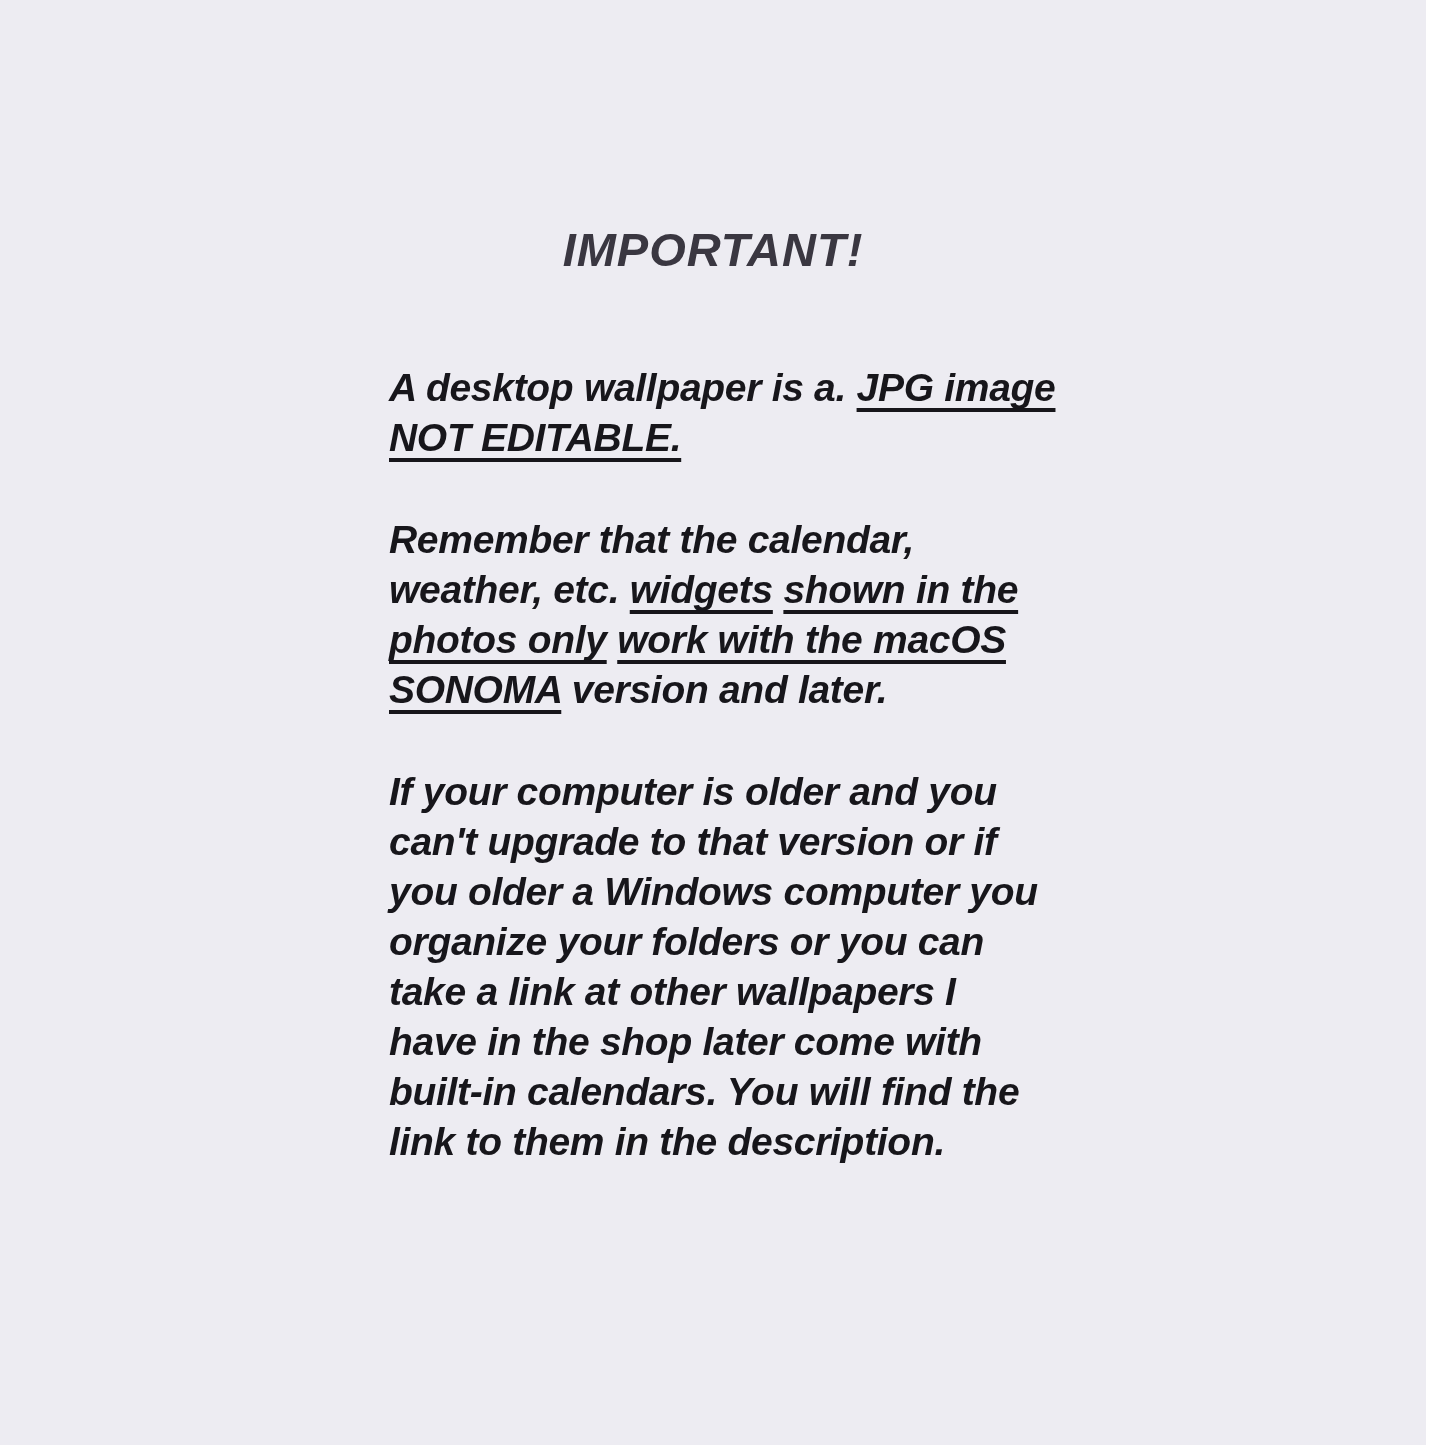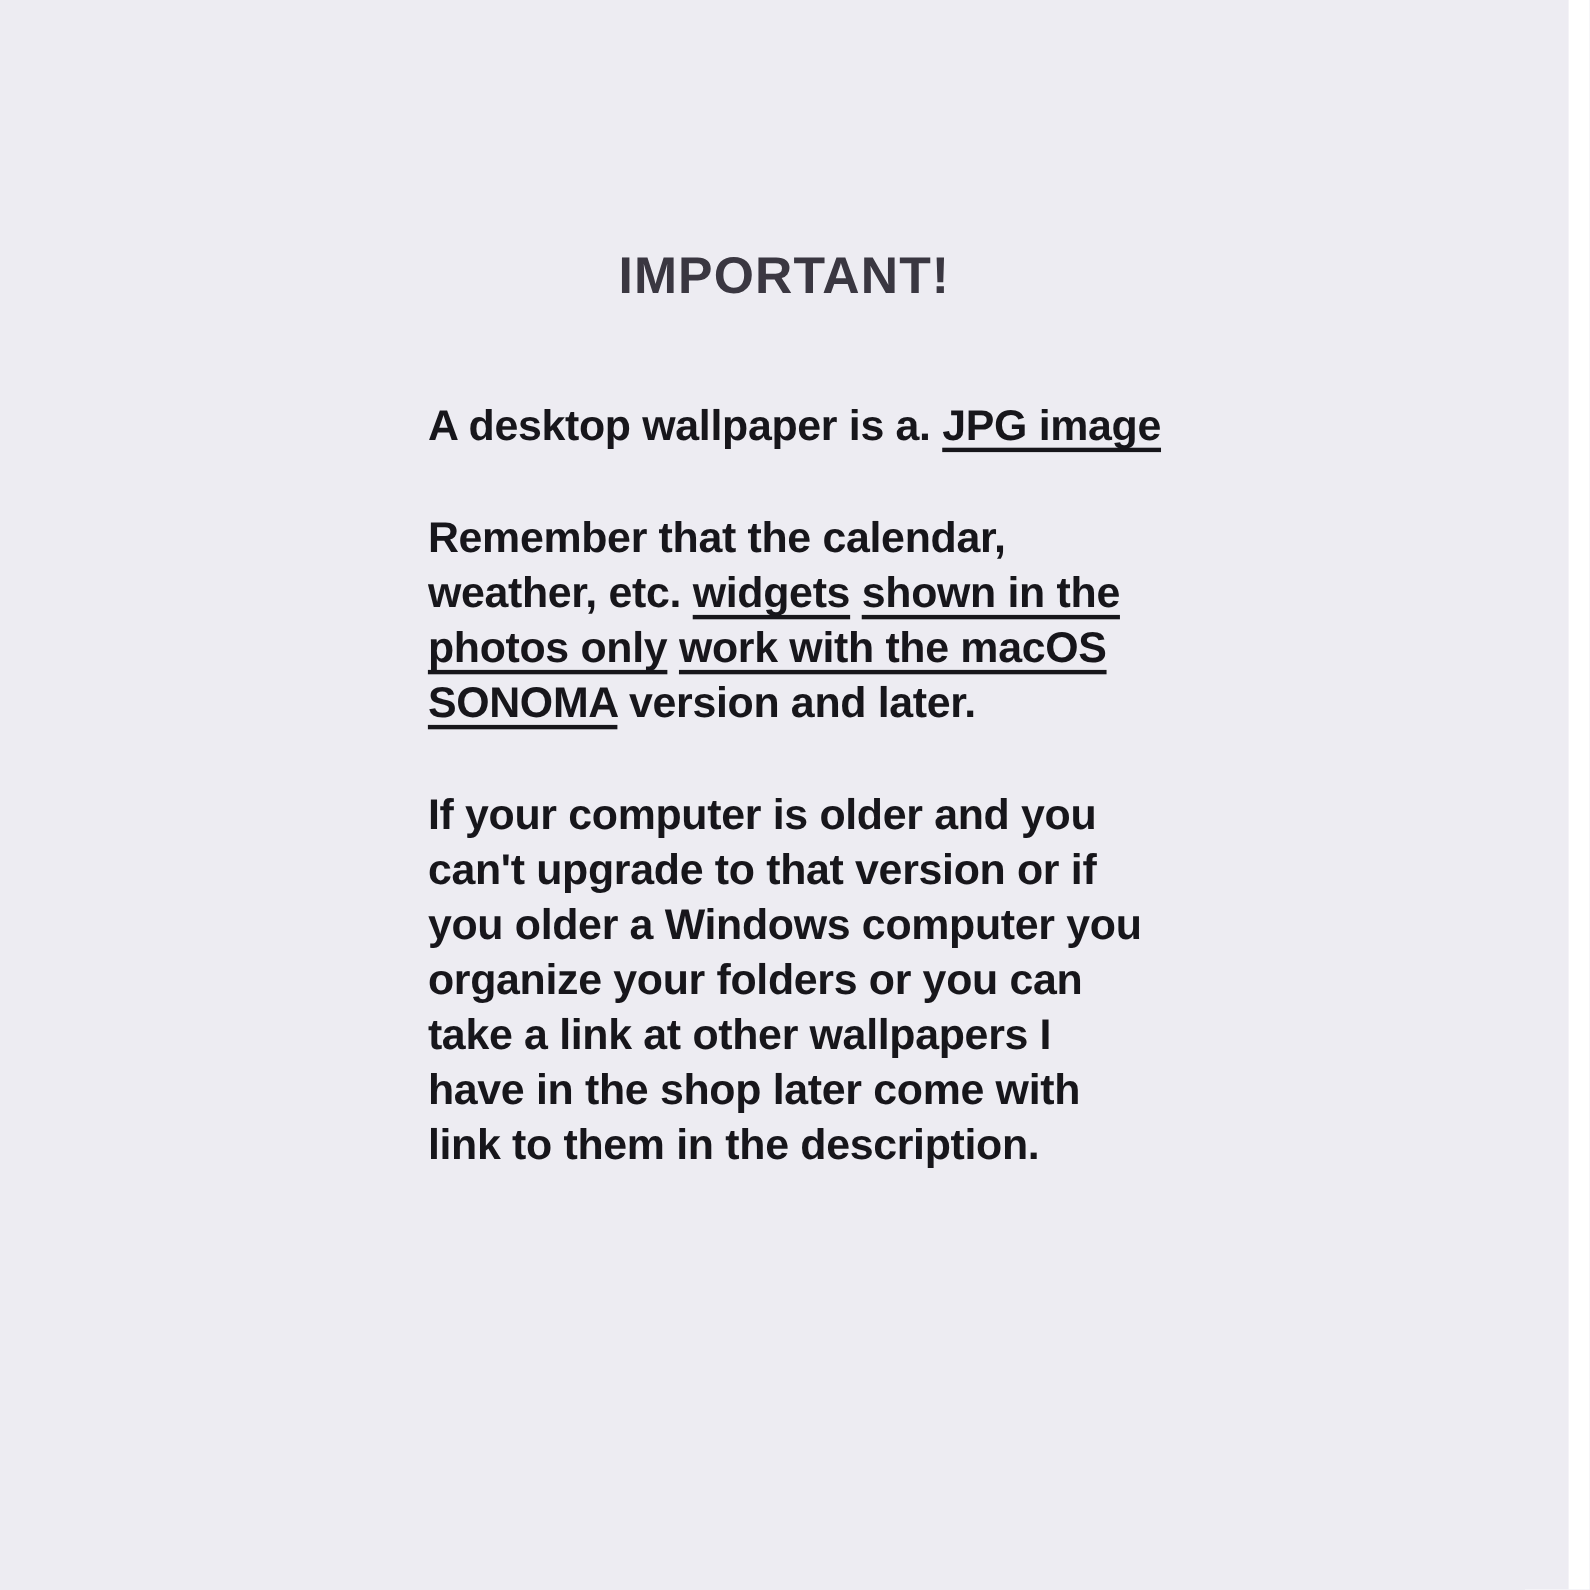--- a/index.html
+++ b/index.html
@@ -2,20 +2,21 @@
 <html style="--bg: #EDECF2; --title: #3A3741; --body: #17161B;"><head>
 <meta charset="utf-8">
 <style>
   html,body{margin:0;padding:0;}
   .canvas{
     position:relative;
     width:1426px;height:1445px;
     background:var(--bg,#EDECF2);
     overflow:hidden;
     font-family:"Liberation Sans", sans-serif;
+    font-style:italic;
   }
   .title{
     padding-top:222px;
     text-align:center;
     font-size:47px;
     font-weight:700;
     letter-spacing:1px;
     color:var(--title,#3A3741);
   }
   .body-block{
@@ -41,30 +42,32 @@
   }
 </style>
 </head>
 <body>
 
 <div class="canvas">
   <div class="title">IMPORTANT!</div>
   <div class="body-block">
       <div class="para">
         <div class="line"><span class="plain">A desktop wallpaper is a. </span><span class="u">JPG image</span></div>
+        <div class="line"><span class="u">NOT EDITABLE.</span></div>
       </div>
       <div class="para">
         <div class="line"><span class="plain">Remember that the calendar,</span></div>
         <div class="line"><span class="plain">weather, etc. </span><span class="u">widgets</span><span class="plain"> </span><span class="u">shown in the</span></div>
         <div class="line"><span class="u">photos only</span><span class="plain"> </span><span class="u">work with the macOS</span></div>
         <div class="line"><span class="u">SONOMA</span><span class="plain"> version and later.</span></div>
       </div>
       <div class="para">
         <div class="line"><span class="plain">If your computer is older and you</span></div>
         <div class="line"><span class="plain">can't upgrade to that version or if</span></div>
         <div class="line"><span class="plain">you older a Windows computer you</span></div>
         <div class="line"><span class="plain">organize your folders or you can</span></div>
         <div class="line"><span class="plain">take a link at other wallpapers I</span></div>
         <div class="line"><span class="plain">have in the shop later come with</span></div>
+        <div class="line"><span class="plain">built-in calendars. You will find the</span></div>
         <div class="line"><span class="plain">link to them in the description.</span></div>
       </div>
     </div>
 </div>
 
 </body></html>

